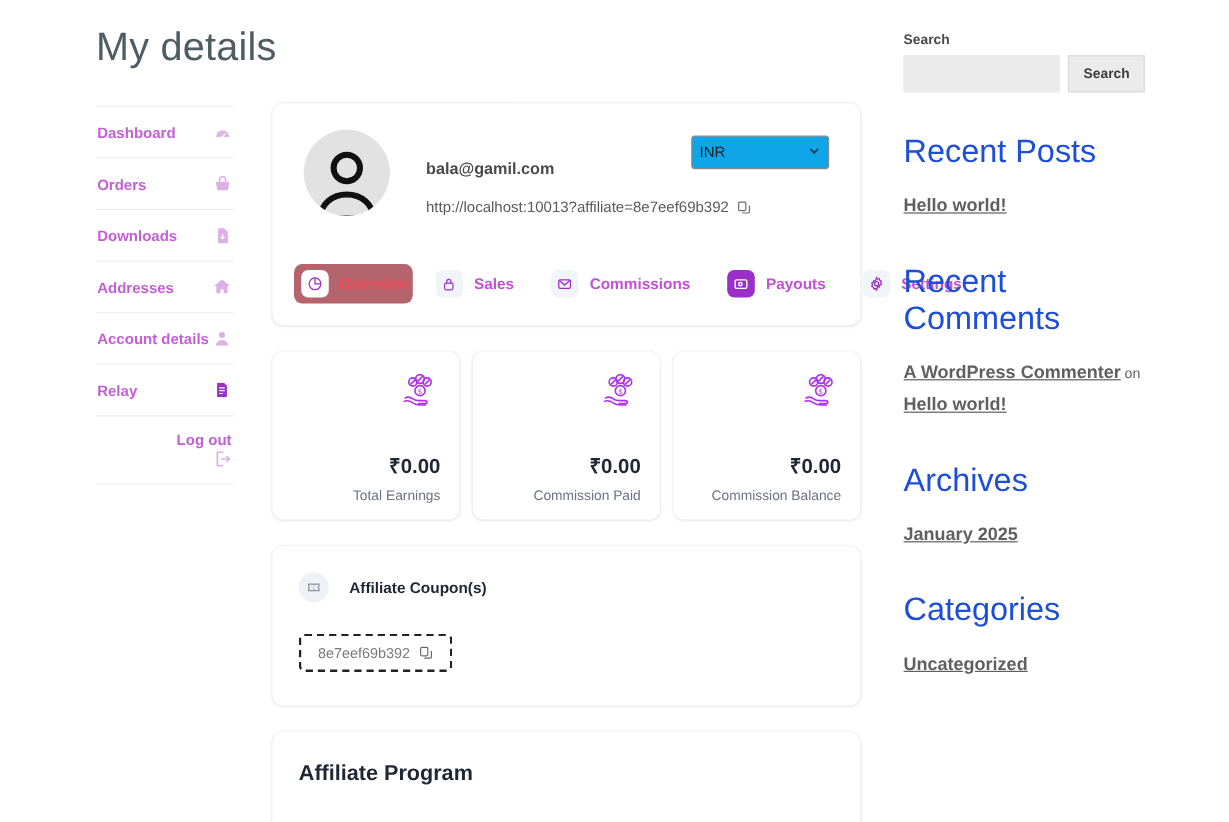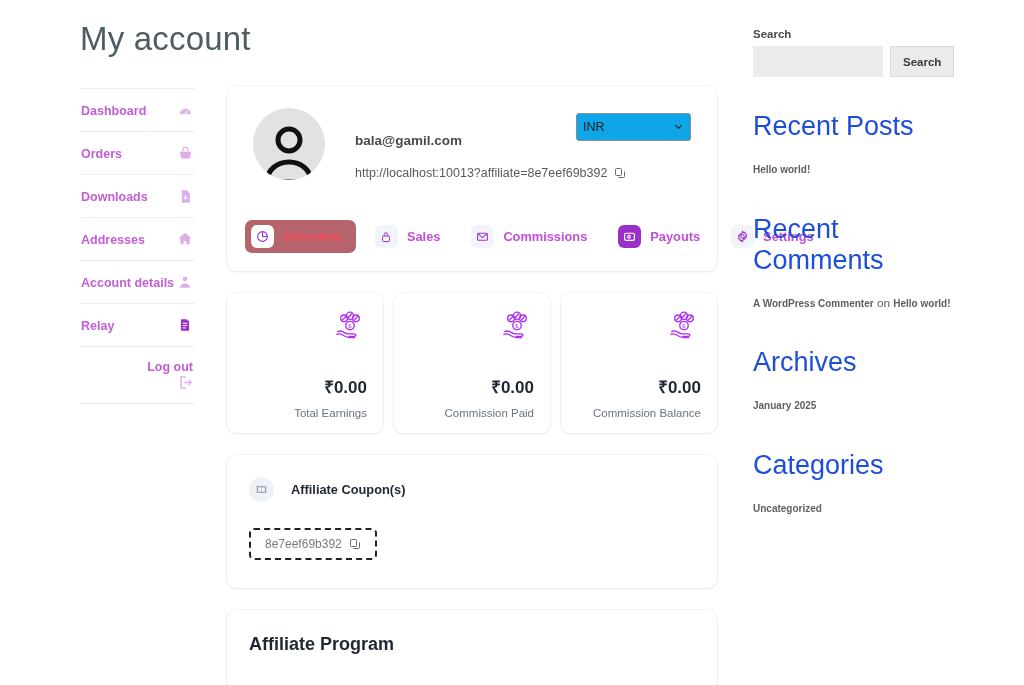--- a/index.html
+++ b/index.html
@@ -87,21 +87,21 @@
     font-size: 12.8px; font-weight: 700; color: #c24fd6;
     margin-right: 13px; cursor: pointer; white-space: nowrap;
   }
   .tab-ico {
     width: 23px; height: 23px; border-radius: 6px;
     background: #f1f4f9;
     display: inline-flex; align-items: center; justify-content: center;
     color: #9b30c9; flex: 0 0 23px;
   }
   .tab.filled-ico .tab-ico { background: #9b30c9; color: #fff; }
-  .tab.active { background: #b5636c; color: #ef4a57; padding-right: 16px; }
+  .tab.active { background: #b5636c; color: #ef4a57; padding-right: 4px; }
   .tab.active .tab-ico { background: #fdfdfd; color: #9b30c9; }
 
   
   .stats { display: flex; gap: 11px; margin-top: 22px; text-align: right; }
   .stat-card { width: 156px; height: 140px; padding: 16px 16px 0 16px; }
   .stat-ico { color: #ae2ff0; margin-bottom: 12px; }
   .stat-value { font-size: 17px; font-weight: 700; color: #1f2733; margin-top: 28px; }
   .stat-label { font-size: 11.5px; color: #6b7280; margin-top: 9px; }
 
   
@@ -141,34 +141,34 @@
     margin-left: 7px; height: 31px; padding: 0 12px;
     background: #ebebeb; border: 1px solid #d9d9d9;
     font-size: 11.5px; font-weight: 700; color: #3d3d3d;
     font-family: "Liberation Sans", sans-serif; cursor: pointer;
   }
   .widget-title {
     font-size: 27px; font-weight: 400; color: #1d4ed8;
     margin: 0 0 17px 0;
   }
   .widget-link {
-    display: inline; font-size: 10px; font-weight: 700;
-    color: #5f5f5f; cursor: pointer;
+    display: inline; font-size: 15px; font-weight: 700;
+    color: #5f5f5f; text-decoration: underline; cursor: pointer;
   }
   .widget-line { font-size: 11.8px; color: #5f5f5f; line-height: 1.75; font-weight: 400; }
   .widget-line .plain { font-weight: 400; text-decoration: none; color: #5f5f5f; }
 </style>
 </head>
 <body>
 
 <div class="page">
 
   <div class="account-col">
 
-    <h1 class="page-title">My account</h1>
+    <h1 class="page-title">My details</h1>
 
     <div class="account-body">
 
       <nav class="acct-nav">
 
         <div class="acct-nav-item">
           <span class="acct-nav-label">Dashboard</span>
           <span class="acct-nav-icon">
             <svg width="15" height="15" viewBox="0 0 24 24" fill="none" stroke="currentColor" stroke-width="2">
               <path d="M3 18a9 9 0 1 1 18 0" fill="currentColor" stroke="none" opacity=".9"></path>

